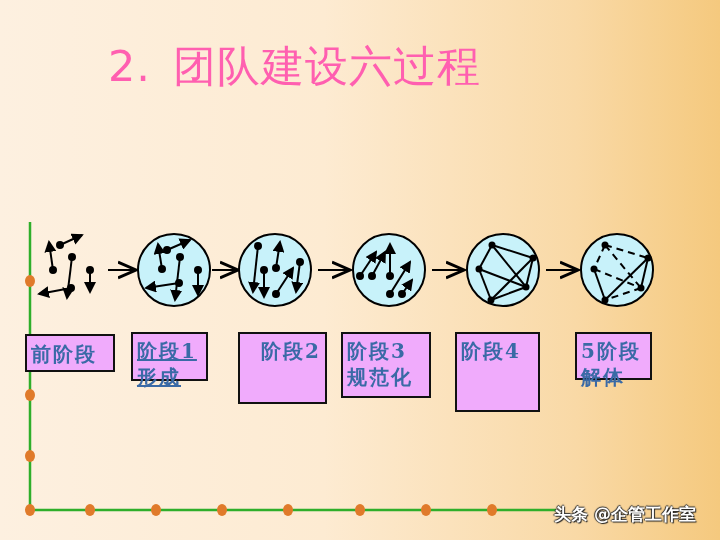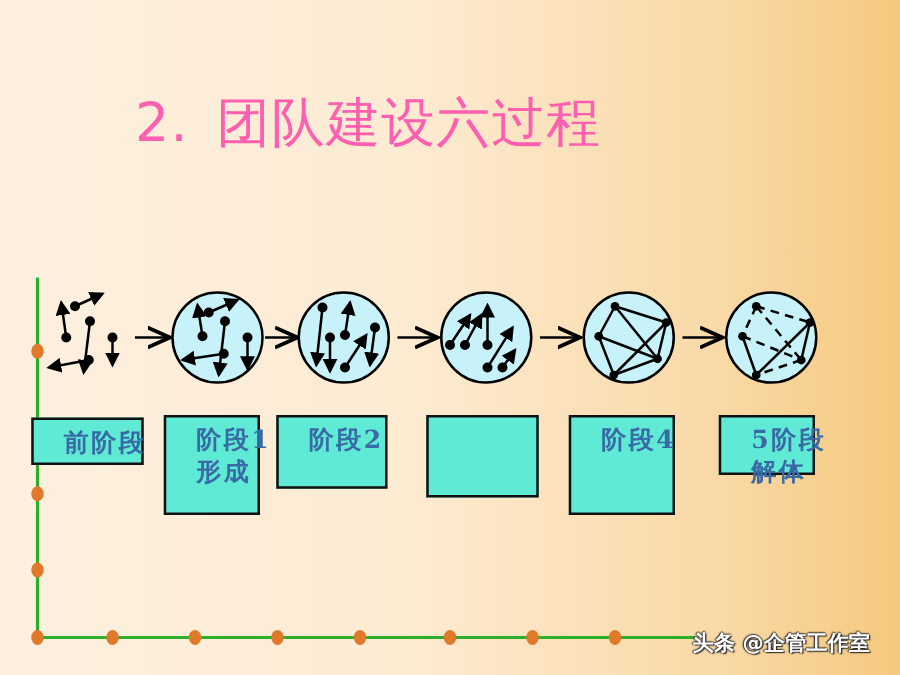--- a/index.html
+++ b/index.html
@@ -4,28 +4,28 @@
 <style>
   html, body { margin: 0; padding: 0; }
   body {
     width: 720px; height: 540px; position: relative; overflow: hidden;
     background: linear-gradient(to right, #fdf0e0 0%, #fdebd2 45%, #f9d9a6 80%, #f5c97e 100%);
     font-family: "DejaVu Serif", "Liberation Serif", serif;
   }
   .title {
     position: absolute; left: 108px; top: 38px;
     font-family: "DejaVu Sans", "Liberation Sans", sans-serif;
-    font-size: 43px; color: #ff5fb0; letter-spacing: 1px; white-space: nowrap; margin-top: 32px;
+    font-size: 43px; color: #ff5fb0; letter-spacing: 1px; white-space: nowrap;
   }
   .title .num { margin-right: 22px; }
   svg.diagram { position: absolute; left: 0; top: 0; }
   .stage-box {
-    position: absolute; background: #5eead4; border: 2px solid #111;
+    position: absolute; background: #f0abfc; border: 2px solid #111;
     box-sizing: border-box; color: #3a6aa6; font-size: 20px; line-height: 26px;
-    padding: 4px 24px; font-weight: bold; letter-spacing: 2px;
+    padding: 4px 4px; font-weight: bold; letter-spacing: 2px;
     font-family: "DejaVu Serif", "Liberation Serif", serif;
   }
   .stage-box span { display: block; white-space: nowrap; }
   .watermark {
     position: absolute; left: 554px; top: 503px;
     font-family: "DejaVu Sans", "Liberation Sans", sans-serif;
     font-size: 17px; color: #fff; font-weight: bold;
     text-shadow: 1px 1px 1px #222, -1px 0 1px #333, 0 -1px 1px #333;
     white-space: nowrap;
     text-align: right;
@@ -176,28 +176,30 @@
       <circle cx="594" cy="269" r="3.5"></circle>
         <circle cx="641" cy="288" r="3.5"></circle>
       <circle cx="605" cy="300" r="3.5"></circle>
     </g>
   </g>
 </svg>
 
 <div class="stage-box" style="left:25px; top:334px; width:90px; height:38px; padding-top:5px;">
   <span>前阶段</span>
 </div>
-<div class="stage-box" style="left:131px; top:332px; width:77px; height:80px;">
+<div class="stage-box" style="left:131px; top:332px; width:77px; height:49px;text-decoration:underline;">
   <span>阶段1</span>
   <span>形成</span>
 </div>
-<div class="stage-box" style="left:221px; top:332px; width:89px; height:59px;">
+<div class="stage-box" style="left:238px; top:332px; width:89px; height:72px;text-align:right;">
   <span>阶段2</span>
 </div>
 <div class="stage-box" style="left:341px; top:332px; width:90px; height:66px;">
+  <span>阶段3</span>
+  <span>规范化</span>
 </div>
 <div class="stage-box" style="left:455px; top:332px; width:85px; height:80px;">
   <span>阶段4</span>
 </div>
 <div class="stage-box" style="left:575px; top:332px; width:77px; height:48px;">
   <span>5阶段</span>
   <span>解体</span>
 </div>
 
 <div class="watermark">头条 @企管工作室</div>

